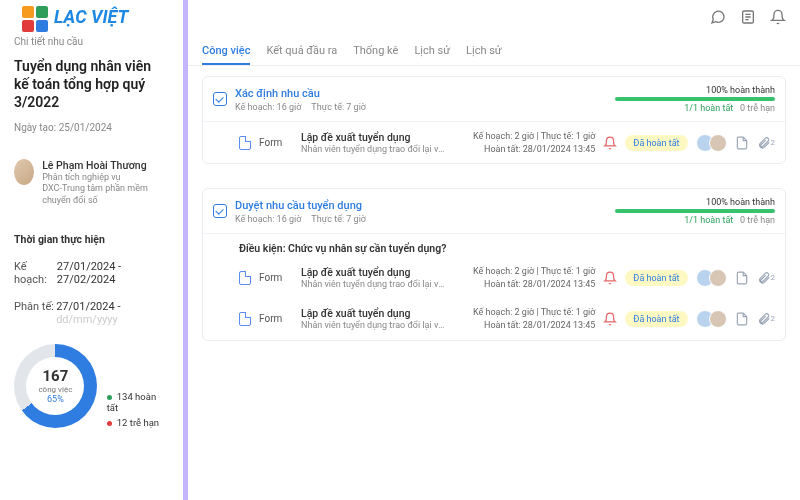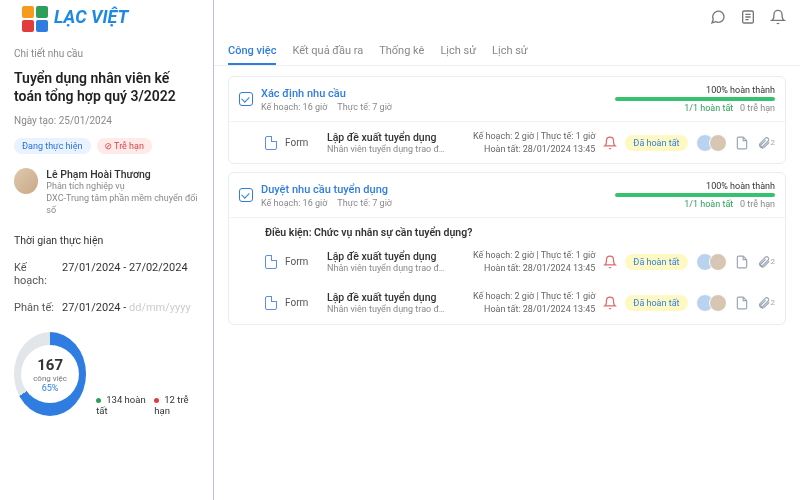--- a/index.html
+++ b/index.html
@@ -4,52 +4,52 @@
 <style>
   *{box-sizing:border-box;margin:0;padding:0;font-family:-apple-system,Segoe UI,Roboto,Arial,sans-serif}
   body{background:#fff;width:800px;height:500px;overflow:hidden;font-size:11px;color:#333}
   .app{display:flex;height:100%}
   .topbar{position:absolute;top:0;right:0;left:0;height:34px;display:flex;justify-content:flex-end;align-items:center;gap:14px;padding:0 14px}
   .topbar .ticon{width:16px;height:16px;color:#777}
   .logo{position:absolute;top:6px;left:22px;display:flex;align-items:flex-start;gap:6px;font-style:italic;font-weight:700;font-size:18px}
   .logo-sq{display:grid;grid-template-columns:12px 12px;grid-template-rows:12px 12px;gap:2px}
   .logo-sq span{border-radius:2px}
   .logo-txt{color:#1e88e5}
-  .side{width:214px;padding:48px 14px 10px 14px;border-right:1px solid #c4b5fd;display:flex;flex-direction:column;gap:10px;flex-shrink:0}
+  .side{width:188px;padding:36px 14px 10px 14px;border-right:5px solid #c4b5fd;display:flex;flex-direction:column;gap:10px;flex-shrink:0}
   .crumb{font-size:10px;color:#888}
   .title{font-size:14px;font-weight:600;line-height:1.3;color:#222}
   .meta{font-size:10px;color:#888}
   .chips{display:flex;gap:6px;margin-top:2px}
   .chip{font-size:9px;padding:3px 8px;border-radius:10px}
   .chip-blue{background:#e9f2ff;color:#2a6fdb}
   .chip-red{background:#ffeaea;color:#d64545}
-  .user{display:flex;gap:8px;align-items:flex-start;margin-top:4px}
+  .user{display:flex;gap:8px;align-items:flex-start;margin-top:16px}
   .avatar{width:26px;height:26px;border-radius:50%;background:linear-gradient(135deg,#e0c9b0,#c8a884)}
   .uname{font-size:10.5px;font-weight:500}
   .usub{font-size:9px;color:#888;line-height:1.3}
-  .sec-h{font-size:10.5px;font-weight:400;margin-top:8px}
+  .sec-h{font-size:10.5px;font-weight:700;margin-top:16px}
   .trow{display:flex;font-size:11px;margin-top:4px}
   .trow .tl{width:48px;color:#555}
   .trow .tv{color:#333}
   .ghost{color:#ccc}
   .donut-row{display:flex;align-items:flex-end;gap:10px;margin-top:8px}
   .donut{width:84px;height:84px;border-radius:50%;background:conic-gradient(#2f7de1 0 65%,#e2e6ea 65% 100%);display:flex;align-items:center;justify-content:center;position:relative}
   .donut::after{content:"";position:absolute;width:58px;height:58px;border-radius:50%;background:#fff}
   .donut-c{position:relative;z-index:1;text-align:center}
   .donut-c .n{font-size:15px;font-weight:700}
   .donut-c .l{font-size:8px;color:#777}
   .donut-c .p{font-size:9px;color:#2f7de1}
-  .legend{font-size:9.5px;display:flex;flex-direction:row;gap:4px}
+  .legend{font-size:9.5px;display:flex;flex-direction:column;gap:4px}
   .dot{display:inline-block;width:5px;height:5px;border-radius:50%;margin-right:5px;vertical-align:middle}
   .main{flex:1;display:flex;flex-direction:column;padding-top:34px;overflow:hidden}
   .tabs{display:flex;gap:16px;padding:4px 14px 0 14px;border-bottom:1px solid #eee;font-size:11px}
   .tab{padding:6px 0;color:#888;cursor:pointer}
   .tab.active{color:#2f7de1;border-bottom:2px solid #2f7de1;font-weight:500}
   .content{flex:1;overflow:auto;padding:10px 14px}
-  .group{border:1px solid #e9ecf1;border-radius:6px;margin-bottom:8px;background:#fff}
+  .group{border:1px solid #e9ecf1;border-radius:6px;margin-bottom:24px;background:#fff}
   .ghead{display:flex;align-items:center;padding:8px 10px;gap:8px;border-bottom:1px solid #f1f3f6}
   .gicon{width:14px;height:14px;border:1.5px solid #2f7de1;border-radius:3px;position:relative;flex-shrink:0}
   .gicon::after{content:"";position:absolute;left:3px;top:2px;width:4px;height:6px;border:solid #2f7de1;border-width:0 1.5px 1.5px 0;transform:rotate(45deg)}
   .gtitle{color:#2f7de1;font-size:11px;font-weight:500}
   .gsub{font-size:9px;color:#888;display:flex;gap:10px;margin-top:2px}
   .gright{margin-left:auto;text-align:right;font-size:9px}
   .progress{width:160px;height:4px;background:#e8eef7;border-radius:2px;margin:2px 0 2px auto;overflow:hidden}
   .progress i{display:block;height:100%;background:#37c26e}
   .mini{color:#888}
   .mini .g{color:#2f9e5b}
@@ -94,24 +94,20 @@
       <span style="background:#e23b3b"></span>
         <span style="background:#2f7de1"></span>
     </span>
     <span class="logo-txt">LẠC VIỆT</span>
   </div>
 
   <aside class="side">
     <div class="crumb">Chi tiết nhu cầu</div>
     <div class="title">Tuyển dụng nhân viên kế toán tổng hợp quý 3/2022</div>
     <div class="meta"><span>Ngày tạo:</span> <span>25/01/2024</span></div>
-    <div class="chips">
-      <span class="chip chip-blue">Đang thực hiện</span>
-      <span class="chip chip-red">⊘ Trễ hạn</span>
-    </div>
     <div class="user">
       <span class="avatar"></span>
       <div>
         <div class="uname">Lê Phạm Hoài Thương</div>
         <div class="usub">Phân tích nghiệp vụ</div>
         <div class="usub">DXC-Trung tâm phần mềm chuyển đổi số</div>
       </div>
     </div>
     <div class="sec-h">Thời gian thực hiện</div>
     <div class="trow">

